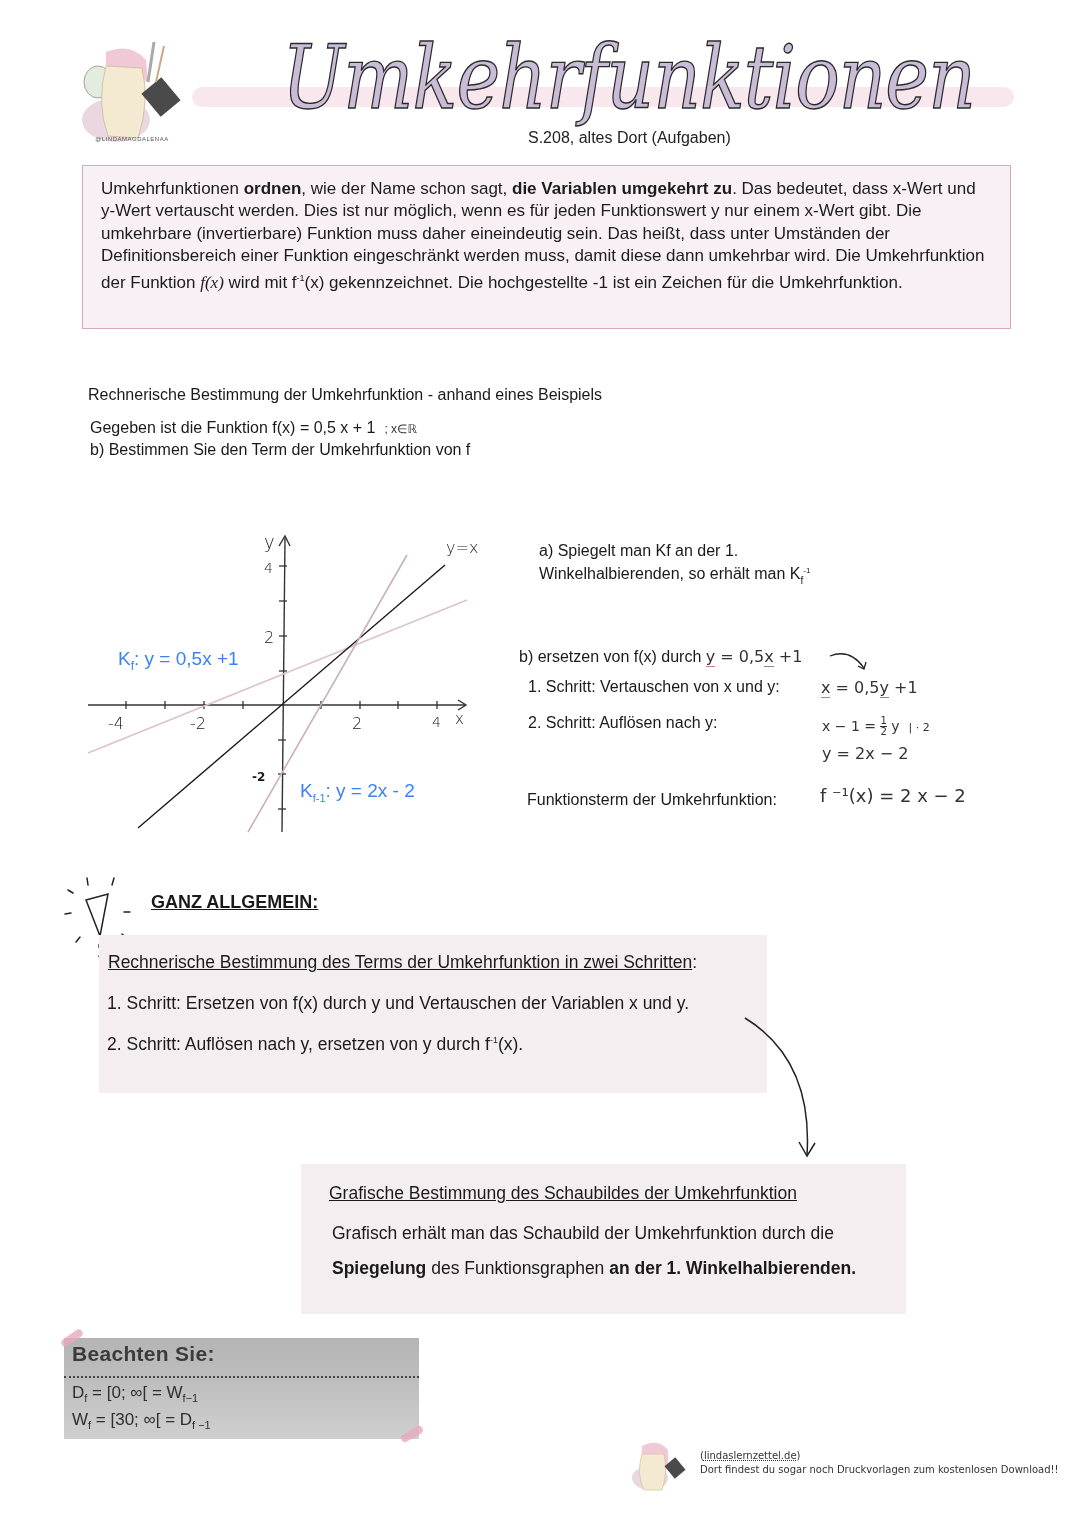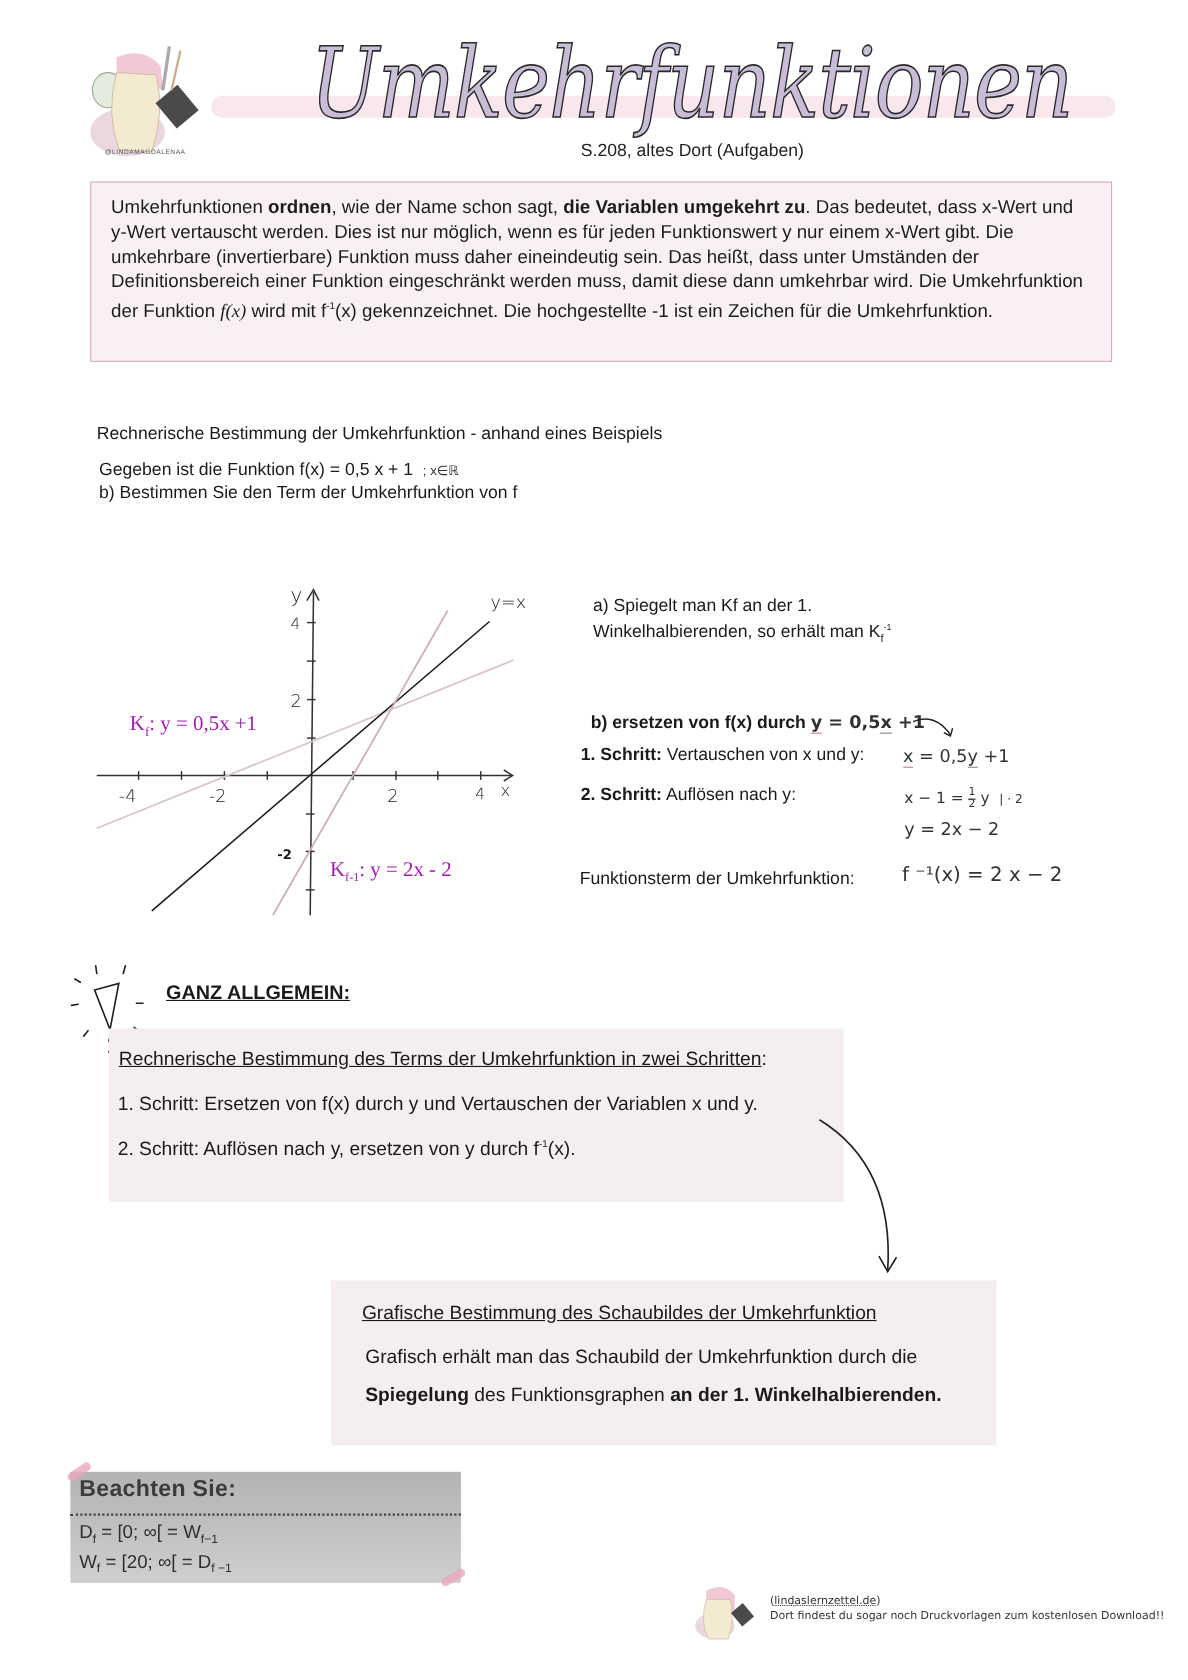--- a/index.html
+++ b/index.html
@@ -19,26 +19,26 @@
   .intro b { font-weight:bold; }
   .intro .fx { font-family:"Liberation Serif", serif; font-style:italic; }
   sup.s { font-size:9px; vertical-align:7px; }
   
   .ex-head { left:88px; top:386px; font-size:16px; }
   .ex-lines { left:90px; top:418px; font-size:16px; line-height:20.5px; }
   .hand { font-family:"DejaVu Sans", sans-serif; font-weight:200; }
   .small-hand { font-size:12px; color:#333; }
   
   .graph { left:80px; top:520px; width:420px; height:320px; }
-  .hand-label { font-family:Liberation Serif, serif; color:#a21caf; font-size:19px; }
+  .hand-label { font-family:Liberation Sans, sans-serif; color:#3b82f6; font-size:19px; }
   
   .sol-a { left:539px; top:541px; font-size:16px; line-height:20px; }
-  .sol-b { left:537px; top:647px; font-size:16px;font-weight:bold; }
+  .sol-b { left:519px; top:647px; font-size:16px; }
   .step { font-size:16px; }
-  .step b { font-weight:bold; }
+  .step b { font-weight:normal; }
   .math { font-family:"DejaVu Sans", sans-serif; font-size:16px; color:#333; }
   .ul { border-bottom:1.5px solid #c07a9a; }
   .ulg { border-bottom:1.5px solid #888; }
   
   .bulb { left:62px; top:872px; width:80px; height:85px; }
   .general-title { left:151px; top:892px; font-size:18px; font-weight:bold; text-decoration:underline; }
   .general-box { left:99px; top:935px; width:668px; height:158px; background:#f5eef1; }
   .gb-head { left:108px; top:952px; font-size:17.5px; }
   .gb-head u { text-decoration:underline; }
   .gb-l1 { left:107px; top:993px; font-size:17.5px; }
@@ -181,21 +181,21 @@
 <div class="abs graf-head">Grafische Bestimmung des Schaubildes der Umkehrfunktion</div>
 <div class="abs graf-l1">Grafisch erhält man das Schaubild der Umkehrfunktion durch die</div>
 <div class="abs graf-l2"><b>Spiegelung</b><span> des Funktionsgraphen </span><b>an der 1. Winkelhalbierenden.</b></div>
 
 <div class="abs note"></div>
 <div class="abs tape" style="left:60px;top:1334px;transform:rotate(-35deg);"></div>
 <div class="abs tape" style="left:400px;top:1430px;transform:rotate(-30deg);"></div>
 <div class="abs note-title">Beachten Sie:</div>
 <div class="abs note-dots"></div>
 <div class="abs note-l1"><span>D</span><sub class="nsub">f</sub><span> = [0; ∞[ = W</span><sub class="nsub">f−1</sub></div>
-<div class="abs note-l2"><span>W</span><sub class="nsub">f</sub><span> = [20; ∞[ = D</span><sub class="nsub">f −1</sub></div>
+<div class="abs note-l2"><span>W</span><sub class="nsub">f</sub><span> = [30; ∞[ = D</span><sub class="nsub">f −1</sub></div>
 
 <svg class="abs flogo" viewBox="0 0 60 56">
   <ellipse cx="22" cy="40" rx="18" ry="12" fill="#ead7e0"></ellipse>
   <path d="M14 8 Q30 0 40 12 L40 30 Q28 22 14 20 Z" fill="#f1c9d6"></path>
   <path d="M14 16 Q8 36 16 52 L34 52 Q40 34 36 16 Z" fill="#f4ead2" stroke="#c9b99b" stroke-width="0.6"></path>
   <rect x="40" y="22" width="14" height="16" transform="rotate(-40 47 30)" fill="#4a4a4a"></rect>
 </svg>
 <div class="abs footer-text">
   <div><span>(</span><span class="link">lindaslernzettel.de</span><span>)</span></div>
   <div>Dort findest du sogar noch Druckvorlagen zum kostenlosen Download!!</div>

